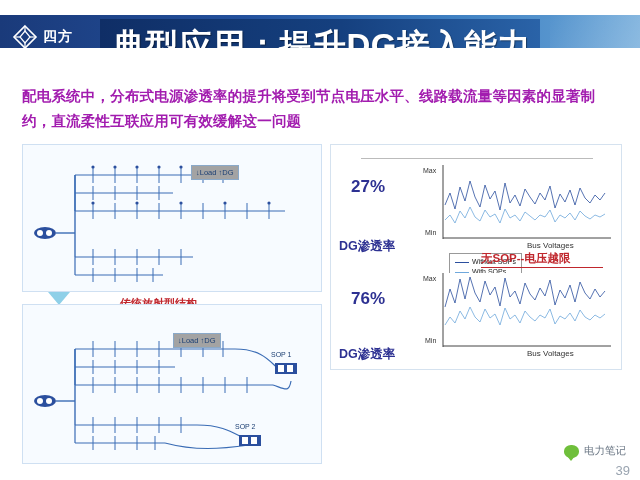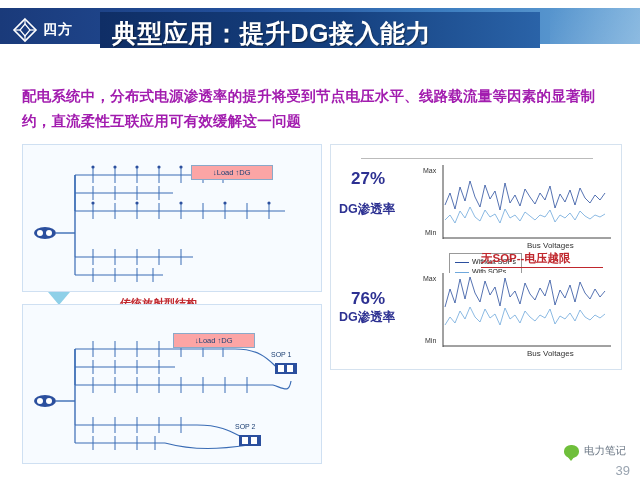--- a/index.html
+++ b/index.html
@@ -6,39 +6,39 @@
   html, body { margin:0; padding:0; }
   body {
     width: 640px; height: 480px;
     background: #ffffff;
     font-family: "Liberation Sans", sans-serif;
     position: relative;
     overflow: hidden;
   }
   
   .header {
-    position: absolute; left:0; top:8px; width:640px; height:36px;
+    position: absolute; left:0; top:15px; width:640px; height:36px;
     background: linear-gradient(90deg, #1a3a7a 0%, #23509c 38%, #3e7fc1 70%, #6aa6d8 100%);
   }
   .logo-wrap {
     position:absolute; left:12px; top:9px; display:flex; align-items:center; gap:5px;
   }
   .logo-mark { width:26px; height:26px; position:relative; }
   .logo-mark svg { display:block; }
   .logo-text {
     color:#ffffff; font-size:14px; letter-spacing:1px; font-weight:bold;
   }
   .title-band {
     position:absolute; left:100px; top:4px; height:40px; width:440px;
     background: linear-gradient(90deg, #0f2e66 0%, #15407f 55%, #2a63a8 100%);
     border-bottom:2px solid #ffffff;
   }
   .title-text {
     position:absolute; left:112px; top:9px;
-    color:#ffffff; font-size:25px; font-weight:bold; letter-spacing:0.5px;
+    color:#ffffff; font-size:33px; font-weight:bold; letter-spacing:0.5px;
     font-family:"Liberation Sans", sans-serif;
     text-shadow: 1px 1px 1px rgba(0,0,0,.4);
     white-space: nowrap;
   }
   .hdr-accent {
     position:absolute; right:0; top:0; width:90px; height:48px;
     background: linear-gradient(120deg, rgba(255,255,255,0) 0%, rgba(255,255,255,0.25) 100%);
   }
   
   .stage {
@@ -49,22 +49,22 @@
     color:#a21caf; font-size:14.5px; line-height:25px; font-weight:bold;
     letter-spacing:0.2px;
   }
   
   .panel {
     position:absolute; background:#f7fbff; border:1px solid #cfe0f2;
   }
   #diagram-top { left:22px; top:96px; width:300px; height:148px; }
   #diagram-bottom { left:22px; top:256px; width:300px; height:160px; }
   .legend-box {
-    position:absolute; border:1px solid #8aa9c9; background:#fca5a5;
-    font-size:7.5px; color:#1c3f73; padding:2px 21px; white-space:nowrap;
+    position:absolute; border:1px solid #8aa9c9; background:#a3a3a3;
+    font-size:7.5px; color:#1c3f73; padding:2px 4px; white-space:nowrap;
   }
   .cap-red {
     position:absolute; color:#c0272d; font-size:11px; font-weight:bold;
   }
   .cap-blue {
     position:absolute; color:#1b3f8f; font-size:11px; font-weight:bold;
   }
   .arrow-down {
     position:absolute; left:48px; top:244px; width:0;height:0;
     border-left:11px solid transparent; border-right:11px solid transparent;
@@ -76,21 +76,21 @@
     background:#ffffff; border:1px solid #d5e2ef;
   }
   .chart-title {
     position:absolute; left:0; top:3px; width:100%; text-align:center;
     font-size:7.5px; color:#333; font-style:italic;
   }
   .chart-title-rule { position:absolute; left:30px; top:13px; width:232px; height:1px; background:#bbb; }
   .ax-label { position:absolute; font-size:7px; color:#333; }
   .plot { position:absolute; background:#ffffff; }
   .pct-big { position:absolute; color:#2d3192; font-size:17px; font-weight:bold; }
-  .pct-sub { position:absolute; color:#2d3192; font-size:12.5px; font-weight:bold; }
+  .pct-sub { position:absolute; color:#2d3192; font-size:12.5px; font-weight:bold;margin-top:37px; }
   .bus-label { position:absolute; font-size:8px; color:#333;margin-left:44px; }
   .chart-legend {
     position:absolute; border:1px solid #999; background:#fff;
     font-size:7px; color:#222; padding:3px 5px; line-height:10px;
   }
   .sw { display:inline-block; width:14px; height:0; border-top:1px solid; vertical-align:middle; margin-right:3px;}
   .nosop {
     position:absolute; color:#c0272d; font-size:11.5px; font-weight:bold;
   }
   .nosop-underline { position:absolute; height:1px; background:#c0272d; }
@@ -345,21 +345,21 @@
     <div class="legend-box" style="left:150px; top:28px;">↓Load  ↑DG</div>
     <div style="position:absolute; left:248px; top:46px; font-size:7px; color:#1c3f73;">SOP 1</div>
     <div style="position:absolute; left:212px; top:118px; font-size:7px; color:#1c3f73;">SOP 2</div>
   </div>
 
   <div id="chart-panel">
     <div class="chart-title-rule"></div>
 
     <div class="ax-label" style="left:92px; top:22px;">Max</div>
     <div class="ax-label" style="left:94px; top:84px;">Min</div>
-    <div class="pct-big" style="left:20px; top:24px;">27%</div>
+    <div class="pct-big" style="left:20px; top:32px;">27%</div>
     <div class="pct-sub" style="left:8px; top:56px;">DG渗透率</div>
     <div class="plot" style="left:112px; top:20px; width:168px; height:74px;">
       <svg width="168" height="74" viewBox="0 0 168 74">
         <line x1="0" y1="0" x2="0" y2="74" stroke="#444" stroke-width="1"></line>
         <line x1="0" y1="73" x2="168" y2="73" stroke="#444" stroke-width="1"></line>
         <polyline fill="none" stroke="#2b4f9e" stroke-width="0.8" points="2,40 7,28 12,44 17,22 22,36 27,16 32,32 37,42 42,20 47,34 52,26 57,45 62,18 67,38 72,30 77,41 82,24 87,32 92,39 97,28 102,35 107,21 112,43 117,29 122,37 127,25 132,40 137,23 142,33 147,38 152,30 157,35 162,28"></polyline>
         <polyline fill="none" stroke="#6fa8dc" stroke-width="0.8" points="2,55 7,50 12,58 17,46 22,53 27,42 32,52 37,56 42,45 47,52 52,49 57,58 62,44 67,53 72,50 77,56 82,47 87,51 92,55 97,50 102,52 107,45 112,57 117,50 122,53 127,48 132,55 137,46 142,51 147,54 152,50 157,52 162,49"></polyline>
       </svg>
     </div>
     <div class="bus-label" style="left:152px; top:96px;">Bus Voltages</div>

